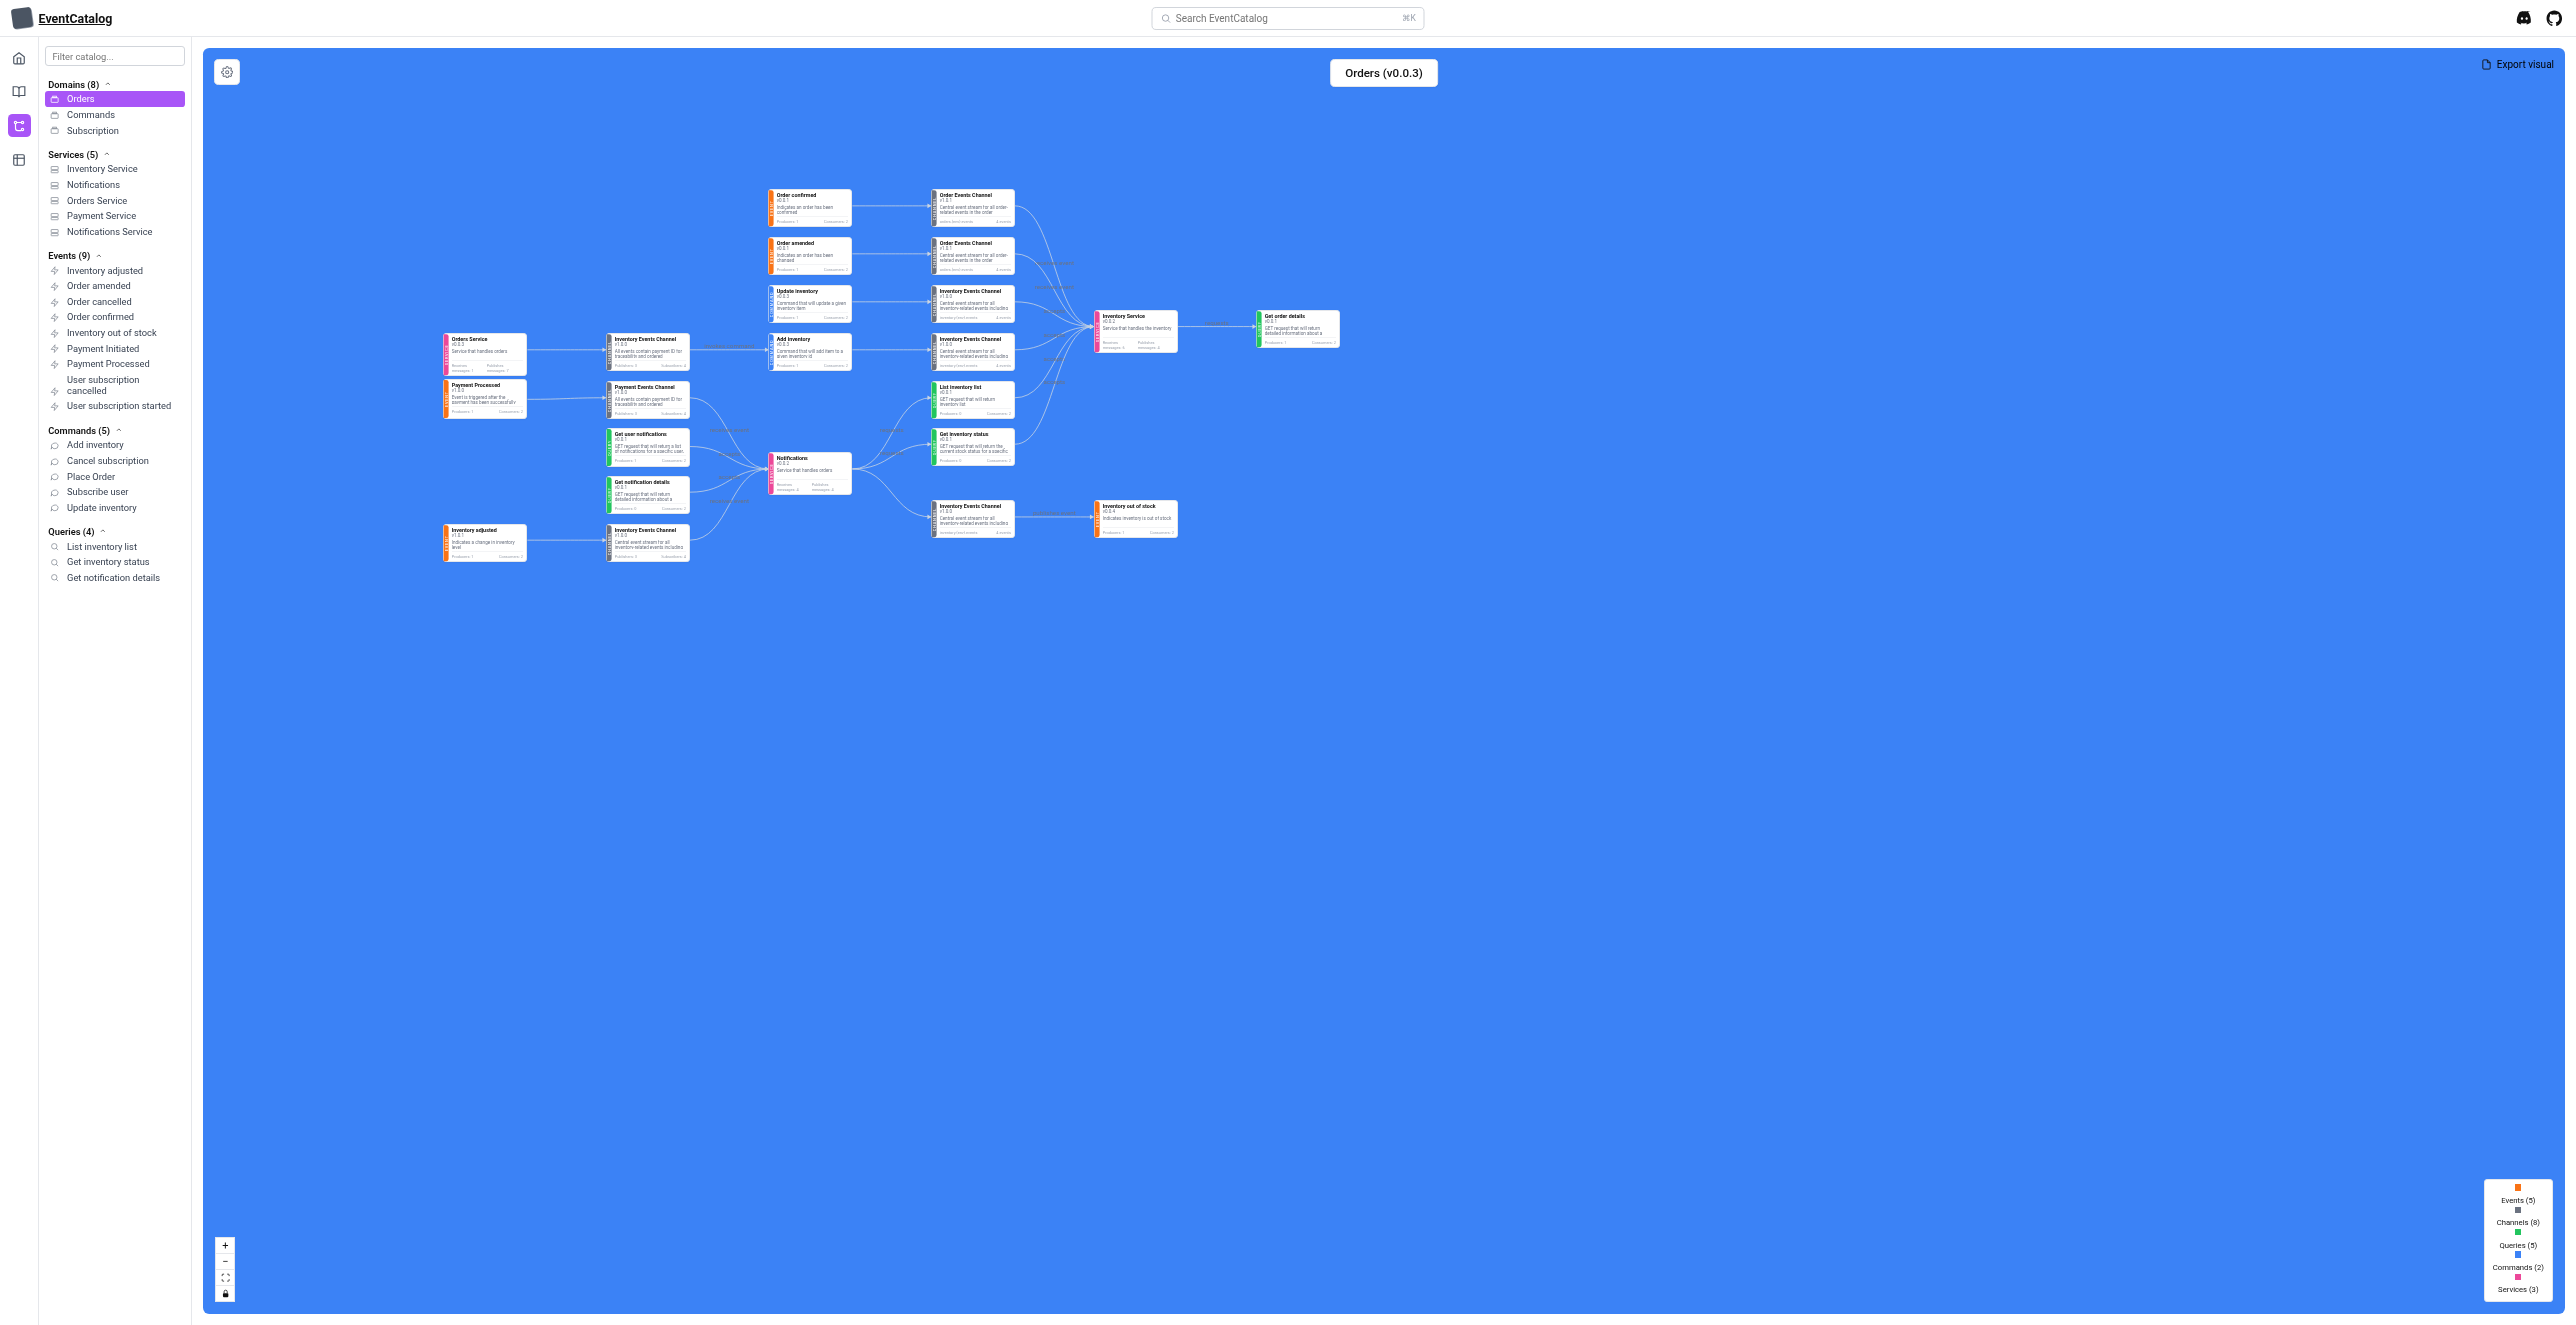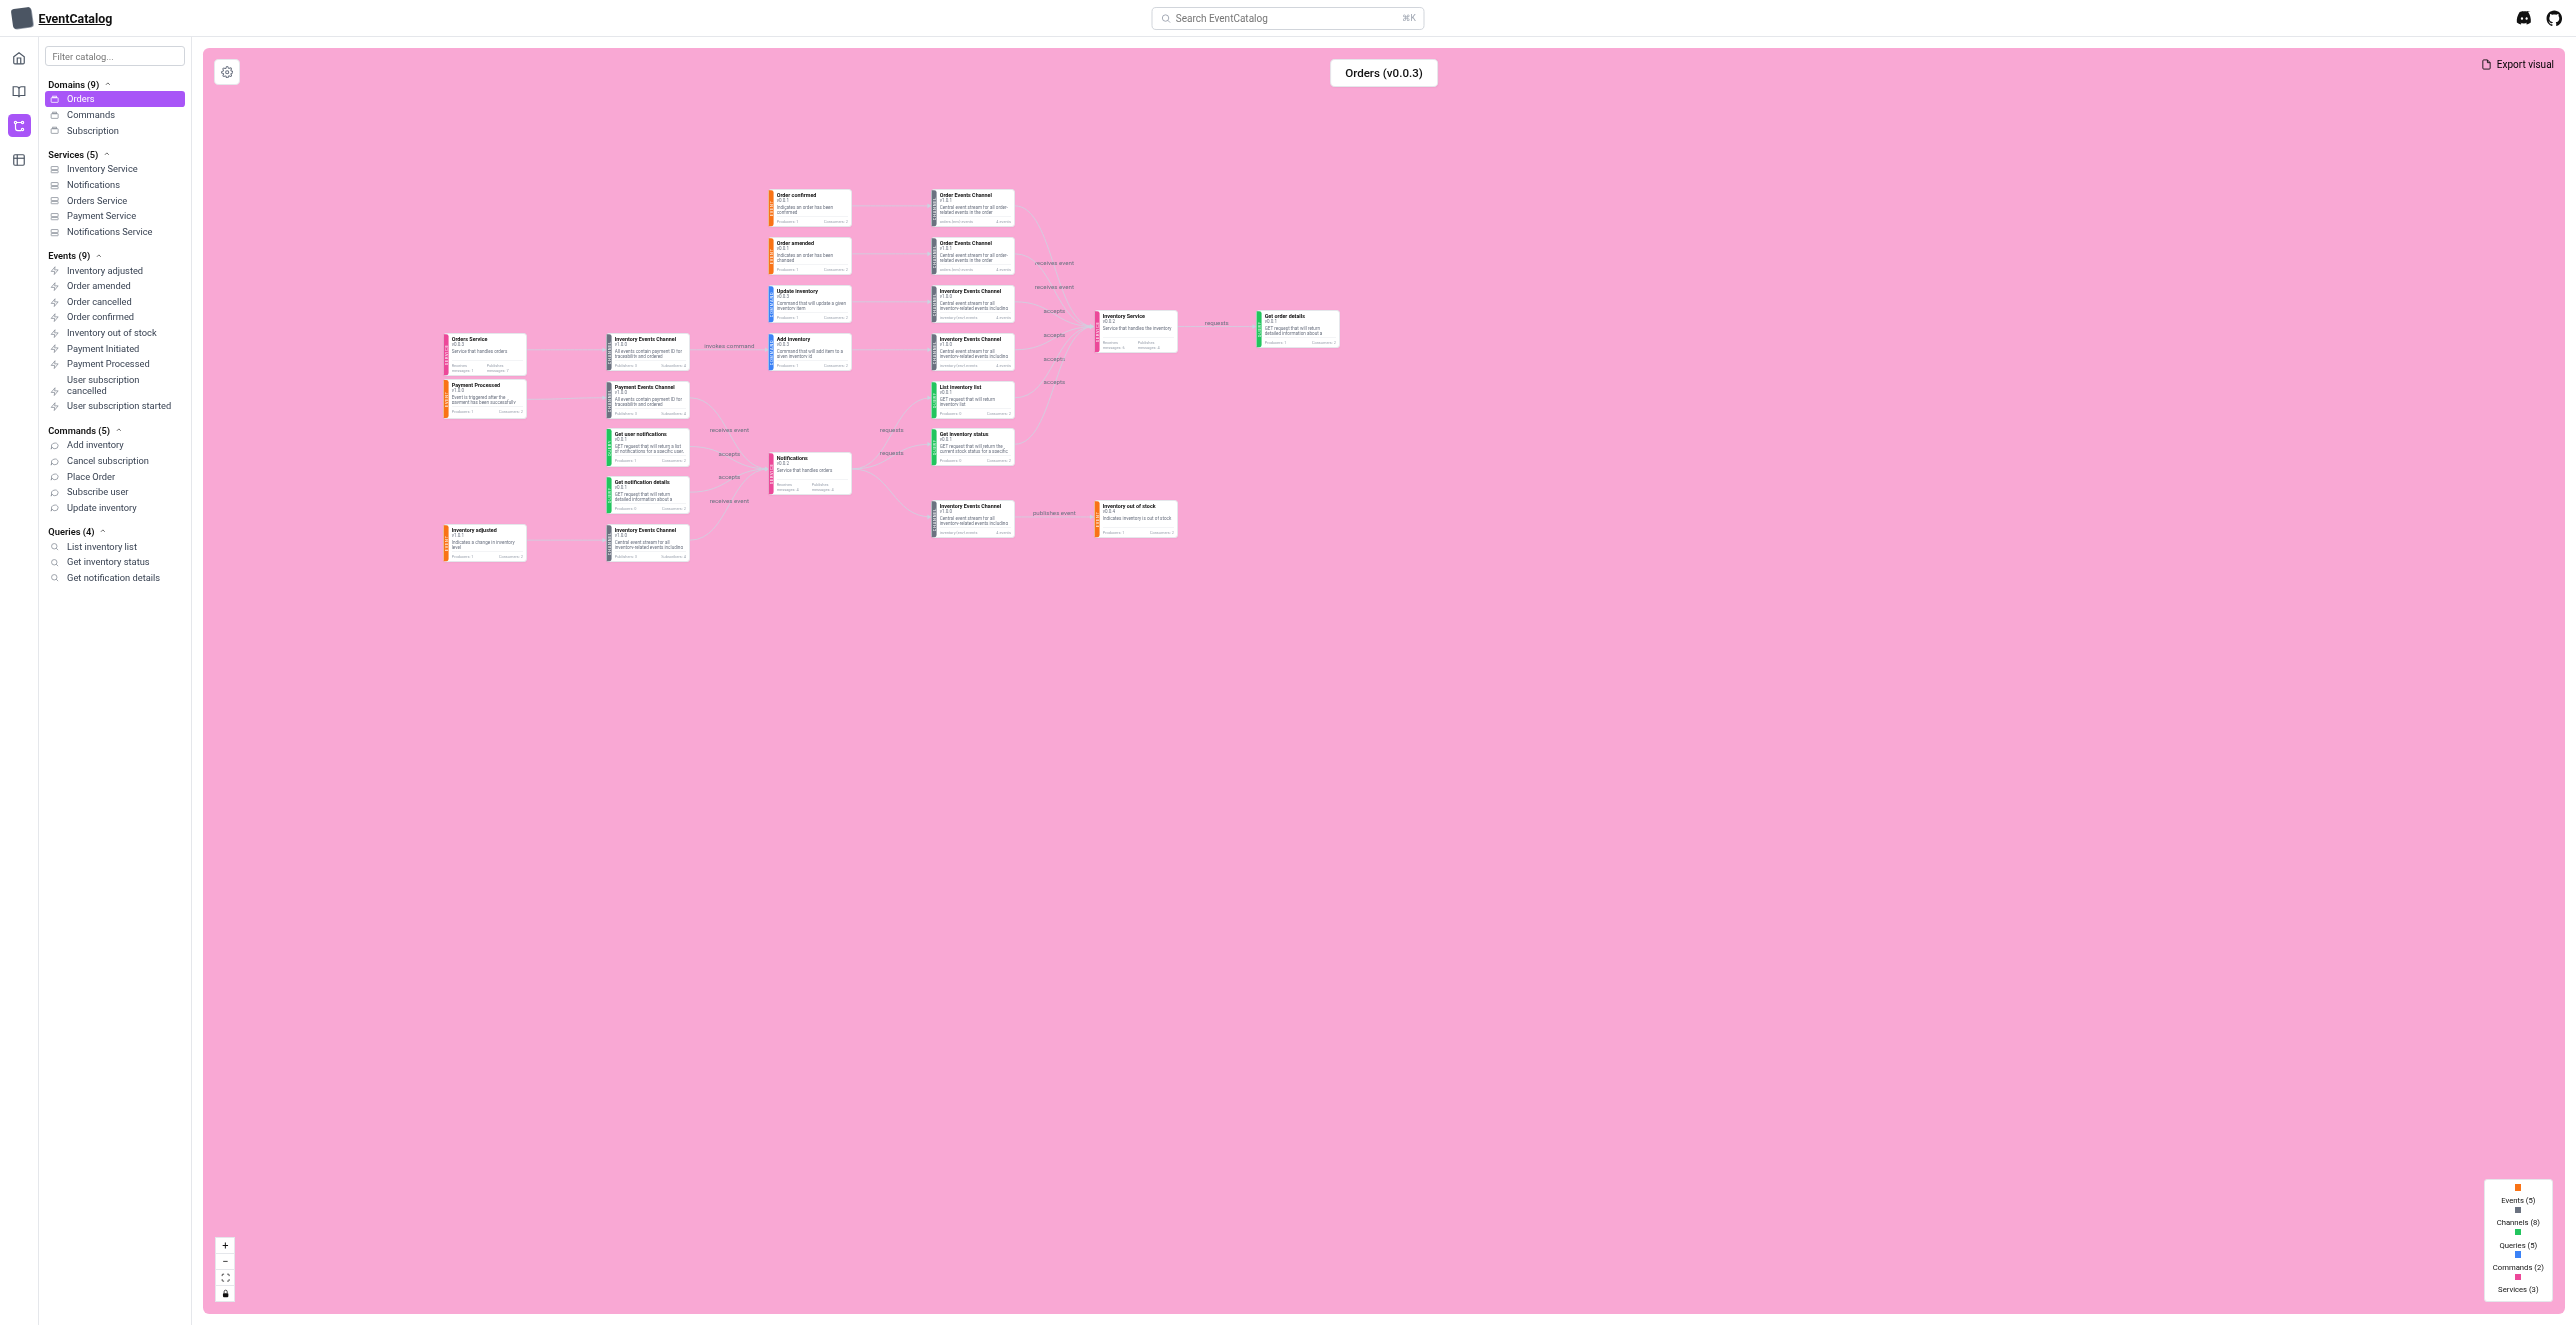--- a/index.html
+++ b/index.html
@@ -19,21 +19,21 @@
 .rail-btn.active { background:#a855f7; color:#fff; }
 .sidebar { width:153px; border-right:0.8px solid #e5e7eb; padding:9.3px 6.2px; overflow-y:auto; }
 .filter-input { width:100%; height:20px; border:0.8px solid #d1d5db; border-radius:3.1px; padding:0 6.2px; font-size:9.3px; margin-bottom:7.7px; }
 .group-header { display:flex; align-items:center; gap:4.6px; font-weight:600; font-size:9.3px; padding:4.6px 3.1px 1.5px; cursor:pointer; }
 .chevron { width:7.7px; height:7.7px; }
 .group-items { margin-bottom:6.2px; }
 .item { display:flex; align-items:flex-end; gap:8px; padding:2.3px 4.6px; border-radius:3.1px; font-size:9.3px; color:#374151; cursor:pointer; }
 .item.selected { background:#a855f7; color:#fff; }
 .item-icon { width:9.3px; height:9.3px; flex-shrink:0; opacity:0.6; }
 .item.selected .item-icon { opacity:1; }
-.canvas-wrap { flex:1; position:relative; background:#f9a8d4; margin:11px 11px 11px 11px; border-radius:6.2px; overflow:hidden; }
+.canvas-wrap { flex:1; position:relative; background:#3b82f6; margin:11px 11px 11px 11px; border-radius:6.2px; overflow:hidden; }
 .canvas-header { position:absolute; top:11px; left:50%; transform:translateX(-50%); background:#fff; border:0.8px solid #e5e7eb; border-radius:4.6px; padding:6.2px 14px; font-size:11.6px; font-weight:500; z-index:5; box-shadow:0 0.8px 1.5px rgba(0,0,0,0.04); }
 .gear-btn { position:absolute; top:11px; left:11px; width:26px; height:26px; background:#fff; border:0.8px solid #e5e7eb; border-radius:4.6px; display:flex; align-items:center; justify-content:center; z-index:5; }
 .export-btn { position:absolute; top:11px; right:11px; background:none; border:none; font-size:10px; display:flex; align-items:center; gap:4.6px; cursor:pointer; z-index:5;text-align:center; }
 .zoom-ctrl { position:absolute; bottom:12.4px; left:12.4px; display:flex; flex-direction:column; z-index:5; }
 .zoom-btn { width:20px; height:17px; background:#fff; border:0.8px solid #e5e7eb; display:flex; align-items:center; justify-content:center; font-size:11px; cursor:pointer; margin-bottom:-0.8px; }
 .legend { position:absolute; bottom:12.4px; right:12.4px; background:#fff; border:0.8px solid #e5e7eb; border-radius:3.1px; padding:4.6px 7.7px; font-size:7.7px; z-index:5; }
 .legend-row { display:flex; align-items:center; gap:4.6px; line-height:1.5;flex-direction:column; }
 .legend-sw { width:6.2px; height:6.2px; }
 .flow { position:absolute; inset:0; }
 .flow svg.edges { position:absolute; inset:0; width:100%; height:100%; z-index:1; }
@@ -103,21 +103,21 @@
           <line x1="3" y1="9" x2="21" y2="9"></line>
           <line x1="9" y1="3" x2="9" y2="21"></line>
         </svg>
       </div>
   </div>
 
   <div class="sidebar">
     <input class="filter-input" placeholder="Filter catalog..." style="">
     <div id="sidebar-groups">
         <div class="group-header">
-          <span>Domains (9)</span>
+          <span>Domains (8)</span>
           <svg class="chevron" viewBox="0 0 24 24" fill="none" stroke="currentColor" stroke-width="2">
             <polyline points="18 15 12 9 6 15"></polyline>
           </svg>
         </div>
         <div class="group-items">
           <div class="item selected">
             <svg class="item-icon" viewBox="0 0 24 24" fill="none" stroke="currentColor" stroke-width="2">
               <rect x="3" y="7" width="18" height="12" rx="1"></rect>
               <rect x="7" y="3" width="10" height="4"></rect>
             </svg>

